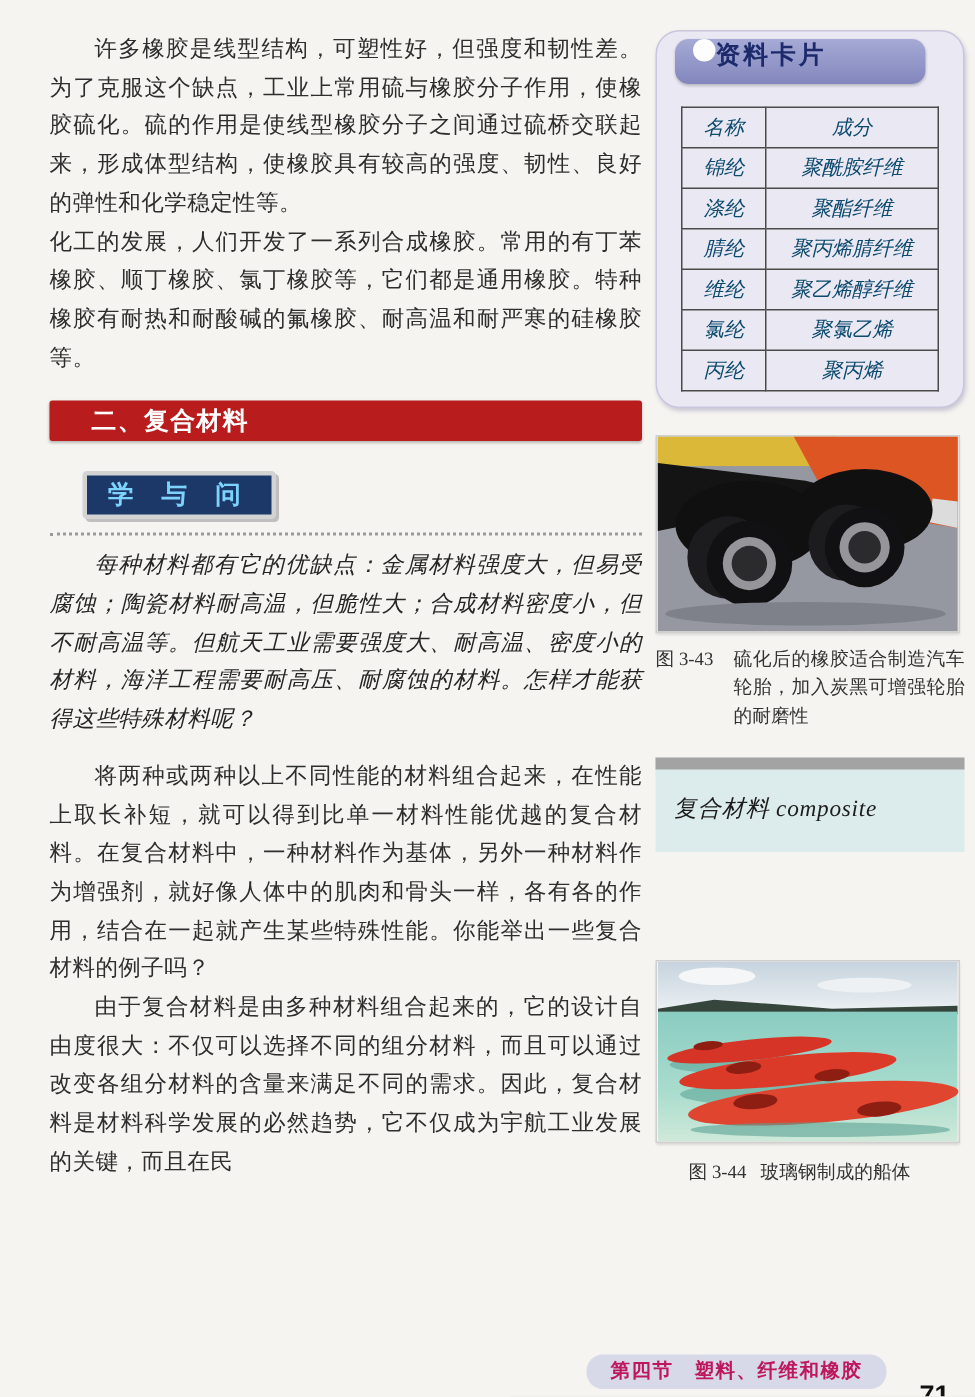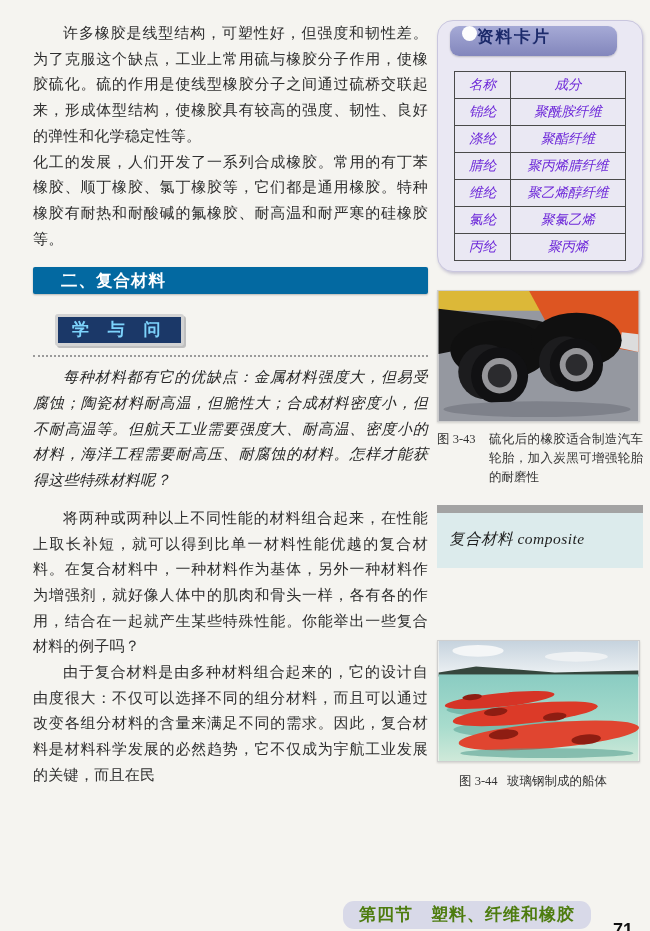--- a/index.html
+++ b/index.html
@@ -11,21 +11,21 @@
   }
   
   .left-col { position:absolute; left:33px; top:21px; width:395px; }
   .body-p {
     font-size:15px; line-height:25.7px; text-align:justify;
     text-indent:2em; letter-spacing:.3px; color:#2e2e2e;
   }
   .body-p.no-indent { text-indent:0; }
   .kaiti { font-style:italic; color:#262626; }
   .section-banner {
-    margin-top:15px; height:27px; background:#0369a1;
+    margin-top:15px; height:27px; background:#b91c1c;
     display:flex; align-items:center; padding-left:28px;
     border-radius:2px; box-shadow:0 1px 2px rgba(0,0,0,.25);
   }
   .section-banner span {
     color:#ffffff; font-family:"Liberation Sans","DejaVu Sans",sans-serif;
     font-weight:bold; font-size:16.5px; letter-spacing:1px;
   }
   .activity-badge {
     display:inline-block; margin:20px 0 0 22px; background:#1b3868;
     border:3px solid #d3d3d3; box-shadow:2px 2px 0 #bfbfbf;
@@ -53,21 +53,21 @@
   .card-banner b {
     color:#1c2a6b; font-family:"Liberation Sans","DejaVu Sans",sans-serif;
     font-size:16.5px; letter-spacing:2px;
   }
   .card table {
     width:100%; margin-top:15px; border-collapse:collapse;
     border:1.6px solid #3c3c3c;
   }
   .card td, .card th {
     border:1px solid #4a4a4a; height:27px; text-align:center;
-    font-size:13.5px; font-style:italic; font-weight:normal; color:#6d28d9;
+    font-size:13.5px; font-style:italic; font-weight:normal; color:#0c4a6e;
   }
   .card th { font-size:13.5px; }
   .col-name { width:56px; }
   .figure {
     margin-top:18px; width:203px; border:1px solid #cfcfcf;
     box-shadow:0 1px 2px rgba(0,0,0,.15); display:block;
   }
   .caption { margin-top:8px; display:flex; font-size:12.5px; line-height:19px; color:#333; }
   .caption .fig-label { flex:0 0 52px; }
   .caption .fig-text { flex:1; text-align:justify; }
@@ -79,21 +79,21 @@
   
   .footer {
     position:absolute; top:888px; left:0; right:17px;
     display:flex; justify-content:flex-end; align-items:center; gap:22px;
   }
   .footer-pill {
     background:#d8d9e8; border-radius:11px; padding:2px 16px 3px;
   }
   .footer-pill span {
     font-family:Liberation Sans, sans-serif;
-    font-weight:bold; font-size:17px; color:#4d7c0f; letter-spacing:1px;
+    font-weight:bold; font-size:13px; color:#be185d; letter-spacing:1px;
   }
   .page-num {
     font-family:"Liberation Sans","DejaVu Sans",sans-serif;
     font-weight:bold; font-size:18px; color:#111;margin-top:32px;
   }
 </style>
 </head>
 <body>
 
 <div class="page">

